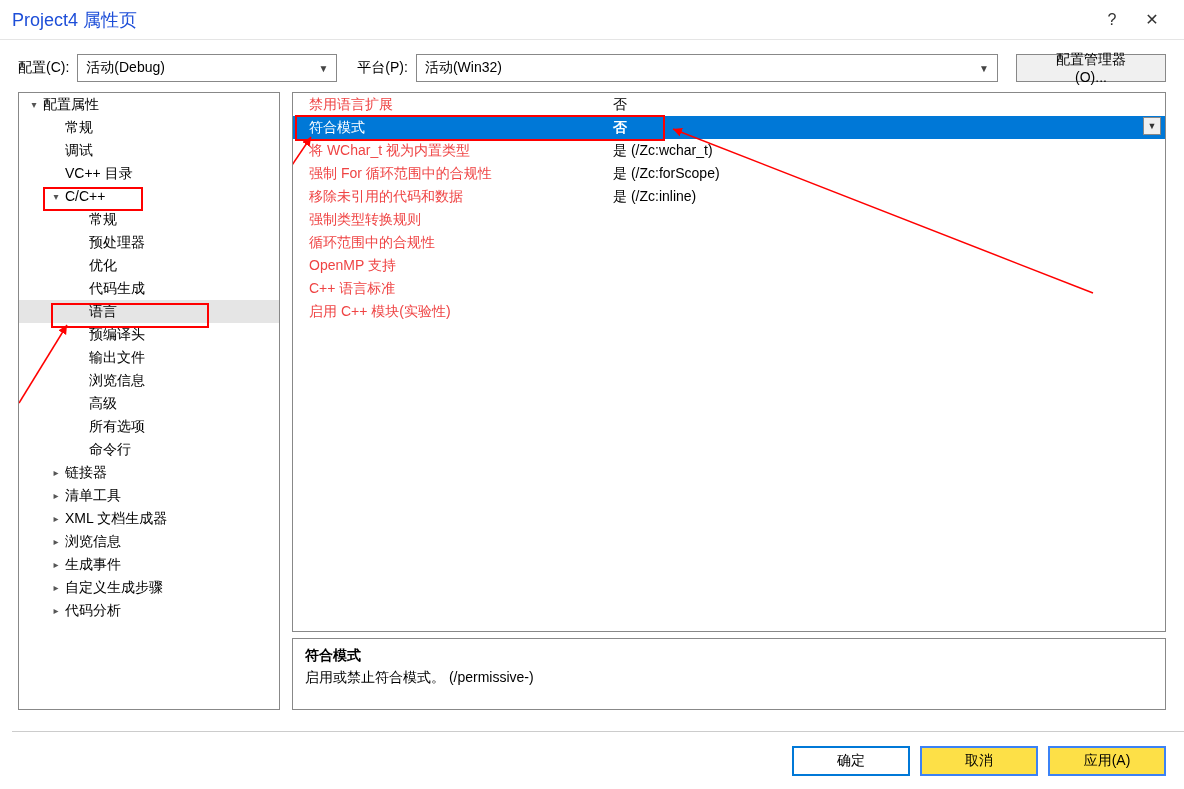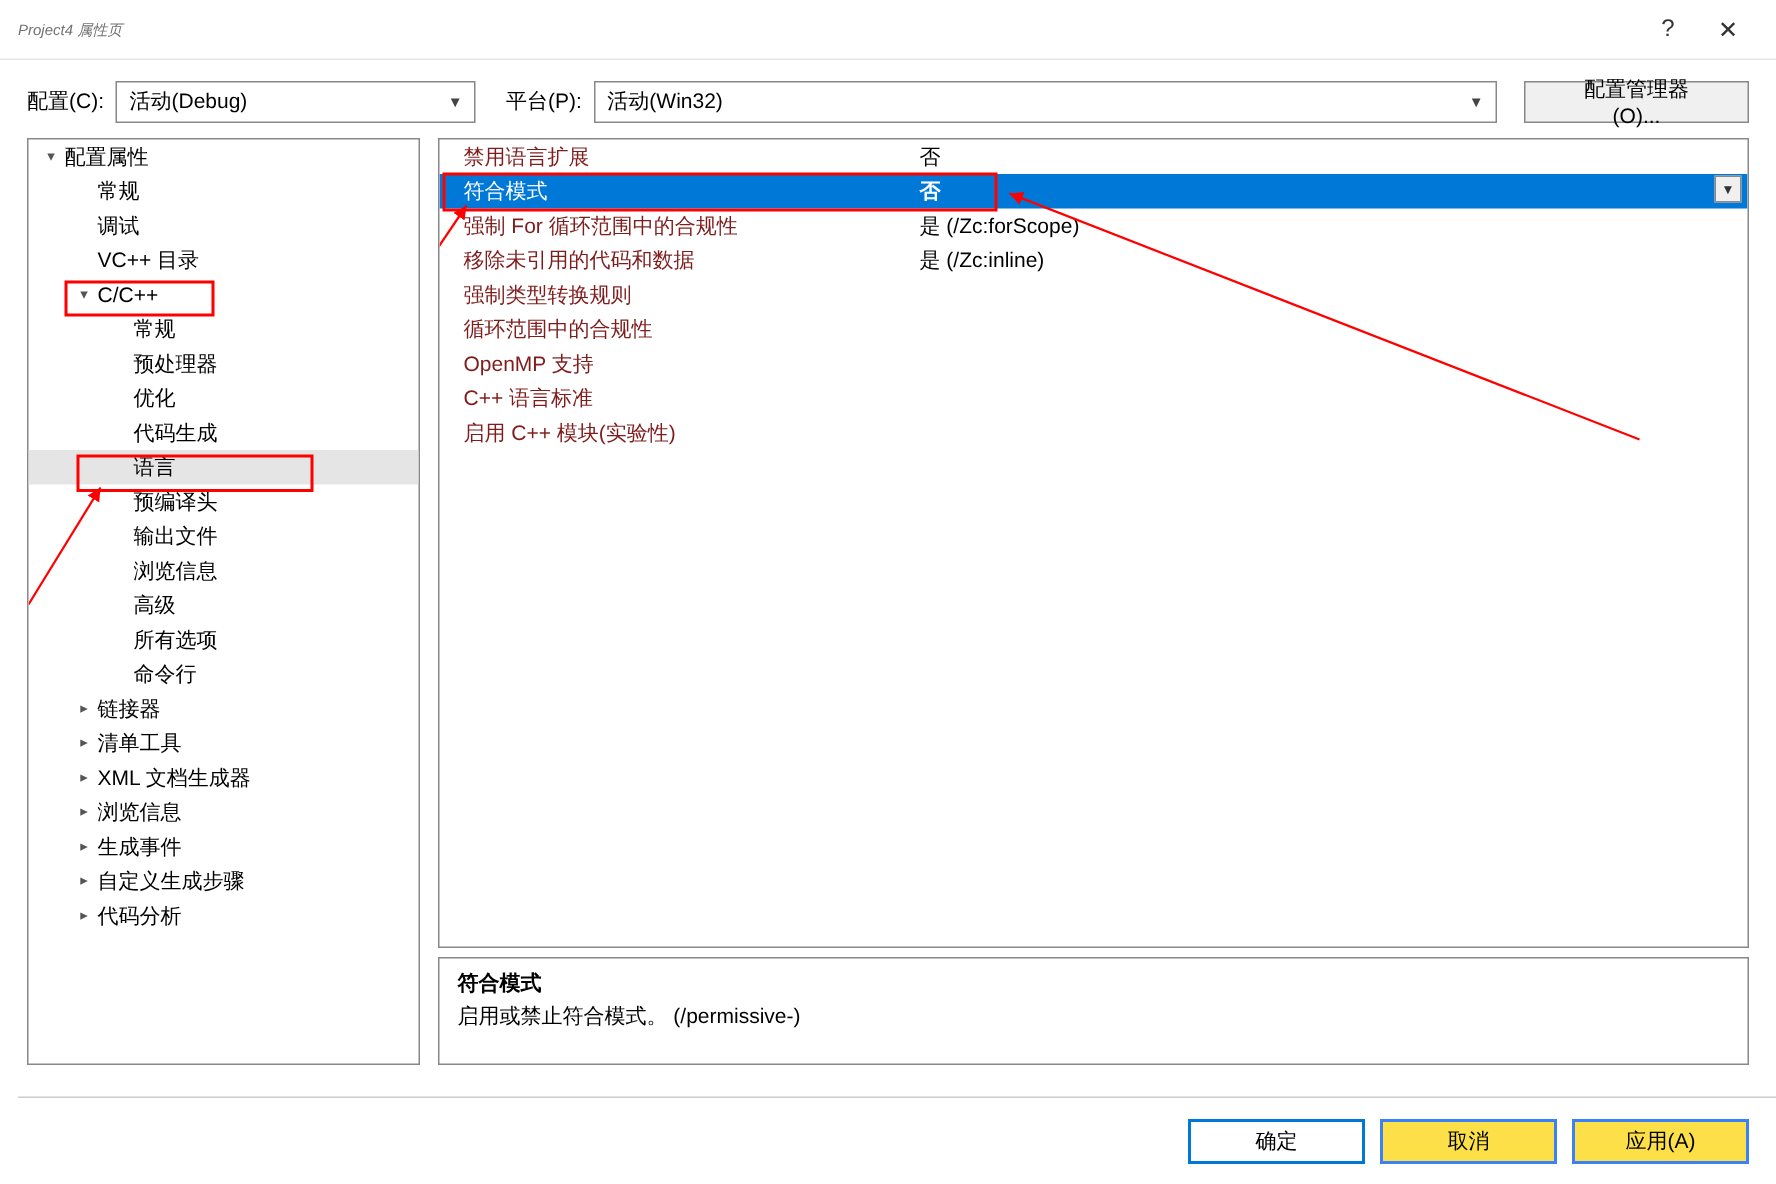--- a/index.html
+++ b/index.html
@@ -1,19 +1,19 @@
 <!DOCTYPE html>
 <html><head>
 <meta charset="utf-8">
 <style>
 * { box-sizing: border-box; margin: 0; padding: 0; font-family: "Microsoft YaHei", "Segoe UI", sans-serif; font-size: 14px; }
 body { background: #fff; width: 1184px; height: 789px; position: relative; overflow: hidden; }
 
 .titlebar { height: 40px; display: flex; align-items: center; padding: 0 12px; border-bottom: 1px solid #e5e5e5; }
-.titlebar .title { flex: 1; font-size: 10px; color: #737373; font-style: italic; }
+.titlebar .title { flex: 1; font-size: 18px; color: #1d4ed8; }
 .titlebar .ctrl { width: 40px; text-align: center; font-size: 16px; color: #333; cursor: pointer; }
 
 .toolbar { display: flex; align-items: center; padding: 14px 18px 10px 18px; gap: 8px; }
 .toolbar label { color: #000; }
 .select { display: flex; align-items: center; justify-content: space-between; border: 1px solid #888; background: #fff; height: 28px; padding: 0 8px; cursor: pointer; }
 .select .chev { font-size: 10px; color: #444; }
 .btn { border: 1px solid #888; background: #f0f0f0; height: 28px; padding: 0 26px; cursor: pointer; display: inline-flex; align-items: center; }
 
 .main { display: flex; padding: 0 18px 12px 18px; gap: 12px; height: 630px; }
 .tree { width: 262px; border: 1px solid #888; background: #fff; overflow: hidden; position: relative; }
@@ -24,21 +24,21 @@
 .tree .lbl { padding-left: 2px; }
 .tree .lvl0 { padding-left: 8px; }
 .tree .lvl1 { padding-left: 30px; }
 .tree .lvl2 { padding-left: 54px; }
 .tree .sel { background: #e5e5e5; align-items: center; }
 
 .right { flex: 1; display: flex; flex-direction: column; gap: 6px; }
 .grid { flex: 1; border: 1px solid #888; background: #fff; position: relative; overflow: hidden; }
 .gridbody { position: absolute; left: 0; right: 0; top: 0; }
 .grow { display: flex; height: 23px; align-items: center; }
-.gcell-l { width: 320px; padding-left: 16px; color: #7f1d1d; }
+.gcell-l { width: 320px; padding-left: 16px; color: #ef4444; }
 .gcell-r { flex: 1; color: #000; position: relative; }
 .grow.sel { background: #0078d7; color: #fff; }
 .grow.sel .gcell-l, .grow.sel .gcell-r { color: #fff; }
 .grow.sel .gcell-r { font-weight: bold; }
 .dd-arrow { position: absolute; right: 4px; top: 2px; width: 18px; height: 18px; border: 1px solid #888; background: #f0f0f0; display: flex; align-items: center; justify-content: center; font-size: 9px; color: #333; }
 
 .desc { border: 1px solid #888; background: #fff; padding: 8px 12px; height: 72px; }
 .desc .dt { font-weight: bold; margin-bottom: 4px; }
 .desc .dd { color: #000; }
 
@@ -54,21 +54,21 @@
 <body>
 
 <div class="titlebar">
   <div class="title">Project4 属性页</div>
   <div class="ctrl">?</div>
   <div class="ctrl">✕</div>
 </div>
 
 <div class="toolbar">
   <label>配置(C):</label>
-  <div class="select" style="width:240px">
+  <div class="select" style="width:260px">
     <span>活动(Debug)</span>
     <span class="chev">▼</span>
   </div>
   <label style="margin-left:12px">平台(P):</label>
   <div class="select" style="flex:1">
     <span>活动(Win32)</span>
     <span class="chev">▼</span>
   </div>
   <button class="btn" style="margin-left:10px;width:150px">配置管理器(O)...</button>
 </div>
@@ -231,20 +231,24 @@
   <div class="right">
     <div class="grid" id="grid">
       <div class="gridbody" id="gridbody">
           <div class="grow">
             <div class="gcell-l">禁用语言扩展</div>
             <div class="gcell-r">否</div>
           </div>
           <div class="grow sel">
             <div class="gcell-l">符合模式</div>
             <div class="gcell-r">否</div>
+          </div>
+          <div class="grow">
+            <div class="gcell-l">将 WChar_t 视为内置类型</div>
+            <div class="gcell-r">是 (/Zc:wchar_t)</div>
           </div>
           <div class="grow">
             <div class="gcell-l">强制 For 循环范围中的合规性</div>
             <div class="gcell-r">是 (/Zc:forScope)</div>
           </div>
           <div class="grow">
             <div class="gcell-l">移除未引用的代码和数据</div>
             <div class="gcell-r">是 (/Zc:inline)</div>
           </div>
           <div class="grow">

